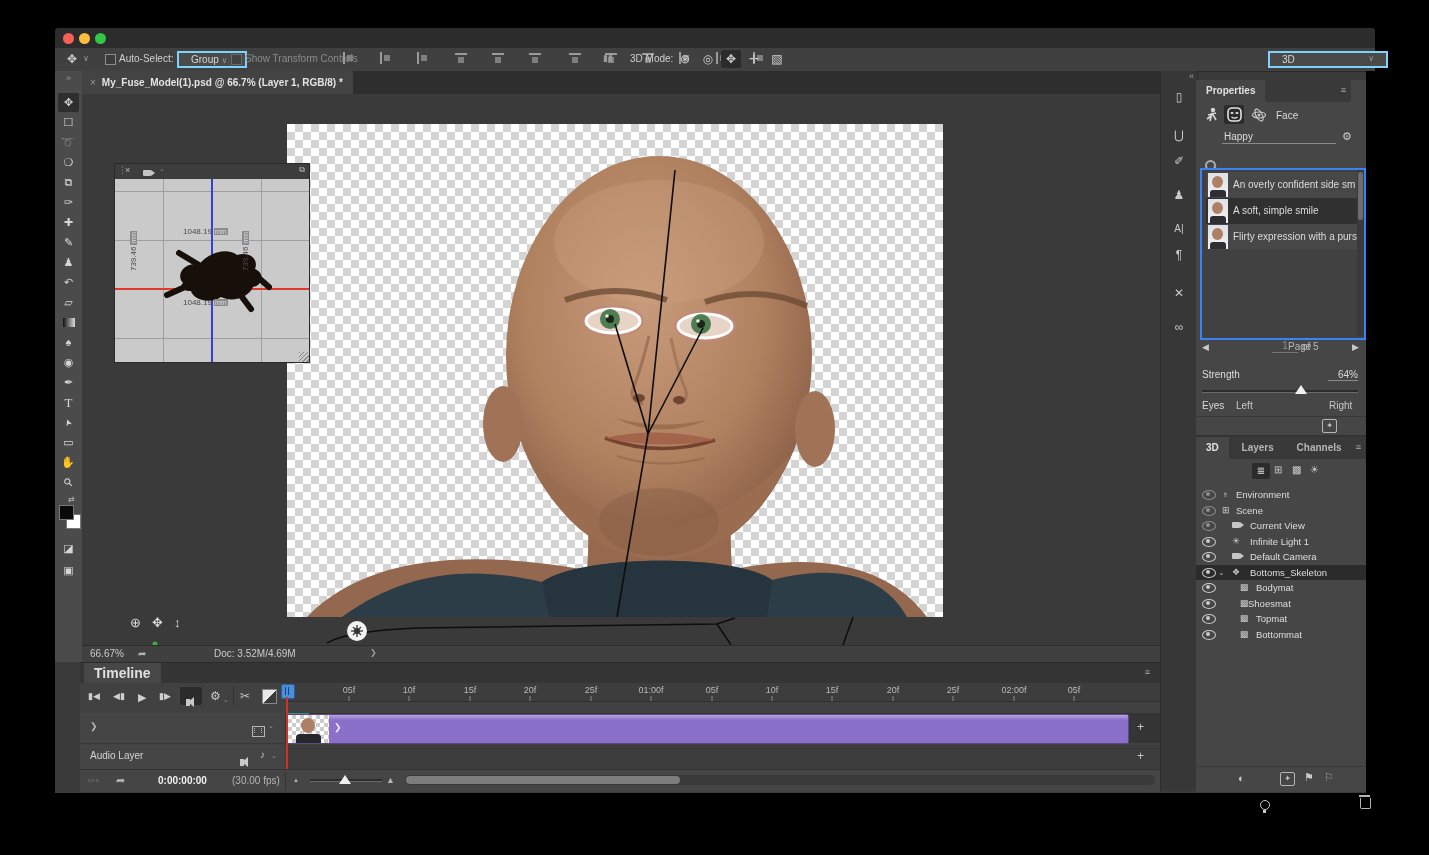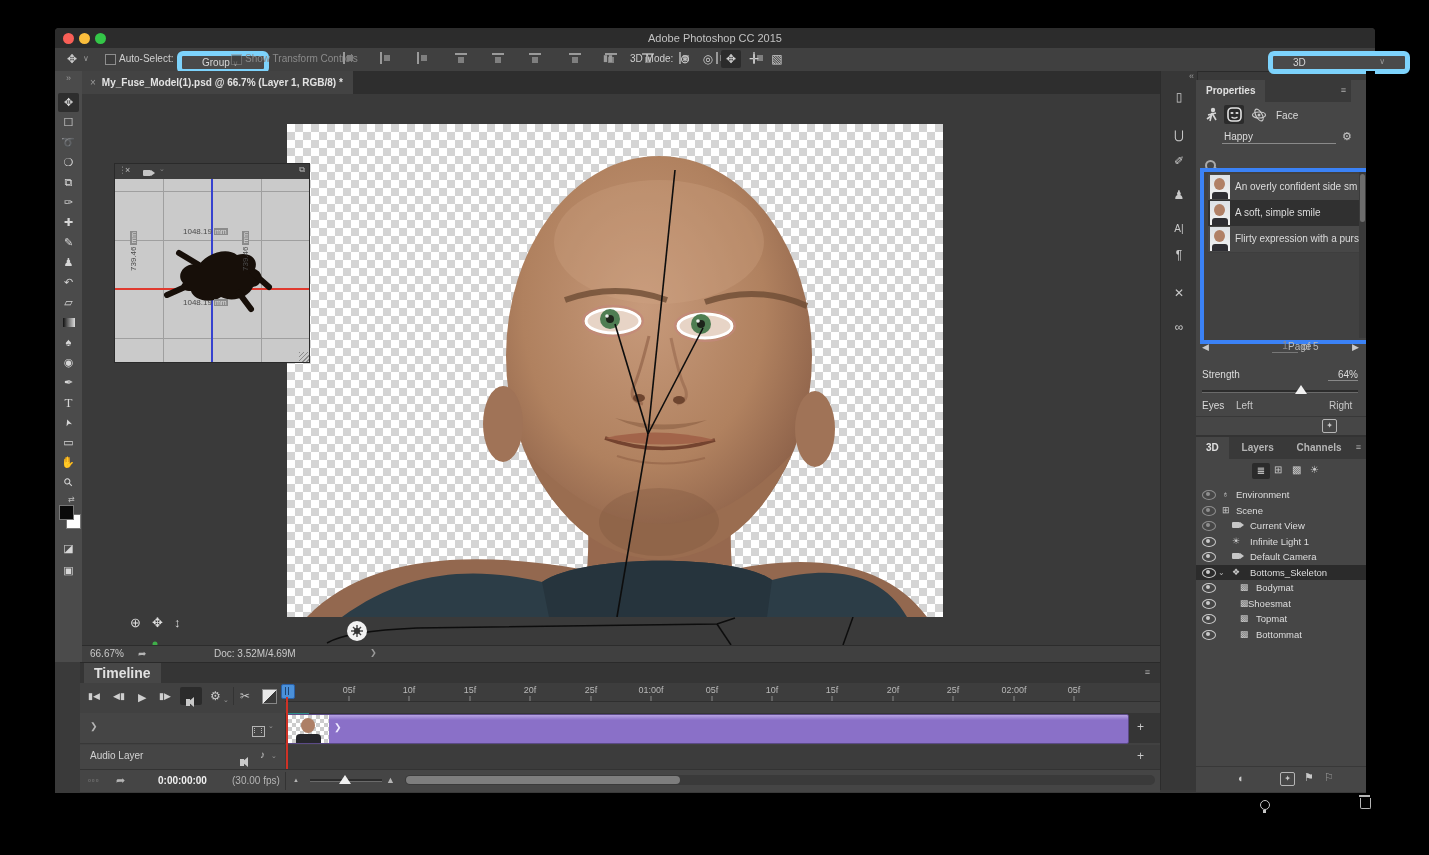--- a/index.html
+++ b/index.html
@@ -6,21 +6,21 @@
     font-family:"Liberation Sans",sans-serif;color:#cfcfcf;}
   .abs{position:absolute;}
   #win{position:absolute;left:55px;top:28px;width:1320px;height:765px;background:#3a3a3a;border-radius:4px 4px 0 0;}
   
   .titlebar{left:0;top:0;width:1320px;height:20px;background:#2c2c2c;border-radius:4px 4px 0 0;border-bottom:1px solid #222;}
   .tl{width:11px;height:11px;border-radius:50%;top:5px;}
   .title{width:100%;text-align:center;top:4px;font-size:11px;color:#c2c2c2;}
   
   .optbar{left:0;top:20px;width:1320px;height:23px;background:#404040;border-bottom:1px solid #2a2a2a;font-size:10px;}
   .cb{width:9px;height:9px;border:1px solid #8d8d8d;background:#3c3c3c;display:inline-block;}
-  .dd{background:#4a4a4a;border:5px solid #7dd3fc;border-radius:6px;font-size:10px;color:#d6d6d6;padding:1px 20px;}
+  .dd{background:#4a4a4a;border:2px solid #7dd3fc;border-radius:0;font-size:10px;color:#d6d6d6;padding:1px 12px;}
   .alic{width:13px;height:13px;position:relative;display:inline-block;}
   .alic::before{content:"";position:absolute;left:1px;top:0;width:2px;height:12px;background:#9a9a9a;}
   .alic::after{content:"";position:absolute;left:5px;top:3px;width:6px;height:6px;background:#7f7f7f;}
   .alic.h{transform:rotate(90deg);}
   .m3d{width:20px;height:18px;text-align:center;line-height:18px;font-size:12px;color:#cfcfcf;display:inline-block;border-radius:2px;}
   .m3d.sel{background:#2b2b2b;}
   
   .toolbar{left:0;top:43px;width:27px;height:591px;background:#4b4b4b;border-right:1px solid #333;}
   .tool{left:3px;width:21px;height:19px;text-align:center;line-height:19px;font-size:11px;color:#d6d6d6;border-radius:2px;}
   .tool.sel{background:#2e2e2e;}
@@ -96,21 +96,20 @@
 </style>
 </head>
 <body>
 
 <div id="win">
 
   <div class="abs titlebar">
     <div class="abs tl" style="left:8px;background:#f95f57;"></div>
     <div class="abs tl" style="left:24px;background:#fbbe3c;"></div>
     <div class="abs tl" style="left:40px;background:#34c648;"></div>
-    <div class="abs title">Adobe Photoshop CC 2015</div>
   </div>
 
   <div class="abs optbar">
     <span class="abs" style="left:12px;top:4px;font-size:12px;">✥</span>
     <span class="abs" style="left:28px;top:6px;font-size:8px;color:#9a9a9a;">∨</span>
     <span class="abs cb" style="left:50px;top:6px;"></span>
     <span class="abs" style="left:64px;top:5px;">Auto-Select:</span>
     <span class="abs dd" style="left:122px;top:3px;width:42px;"><span>Group</span> <span style="font-size:8px;color:#9a9a9a;">∨</span></span>
     <span class="abs cb" style="left:176px;top:6px;opacity:.5;"></span>
     <span class="abs" style="left:190px;top:5px;color:#8a8a8a;">Show Transform Controls</span>
@@ -330,21 +329,21 @@
         <ellipse cx="8" cy="8" rx="6.5" ry="3" fill="none" stroke="#c9c9c9" stroke-width="1.2"></ellipse>
         <ellipse cx="8" cy="8" rx="6.5" ry="3" fill="none" stroke="#c9c9c9" stroke-width="1.2" transform="rotate(60 8 8)"></ellipse>
         <circle cx="8" cy="8" r="1.5" fill="#c9c9c9"></circle>
       </svg>
       <span class="abs" style="left:80px;top:30px;font-size:10px;color:#dcdcdc;">Face</span>
       
       <span class="abs mag" style="left:9px;top:55px;"></span>
       <input class="abs" style="left: 26px; top: 50px; width: 110px; background: transparent; border-top: none; border-right: none; border-left: none; border-image: initial; border-bottom: 1px solid rgb(138, 138, 138); color: rgb(220, 220, 220); font-size: 10px; font-family: &quot;Liberation Sans&quot;, sans-serif; outline: none;" value="Happy">
       <span class="abs" style="left:146px;top:50px;font-size:11px;color:#c9c9c9;">⚙</span>
       
-      <div class="abs" style="left:4px;top:88px;width:162px;height:168px;background:#414141;border:4px solid #3b82f6;">
+      <div class="abs" style="left:4px;top:88px;width:162px;height:168px;background:#414141;border:2px solid #3b82f6;">
         <div class="lrow" style="position:absolute;top:2px;">
           <span class="pthumb"></span>
           <span style="position:absolute;left:27px;top:7px;">An overly confident side sm</span>
         </div>
         <div class="lrow sel" style="position:absolute;top:28px;">
           <span class="pthumb"></span>
           <span style="position:absolute;left:27px;top:7px;">A soft, simple smile</span>
         </div>
         <div class="lrow" style="position:absolute;top:54px;">
           <span class="pthumb"></span>

